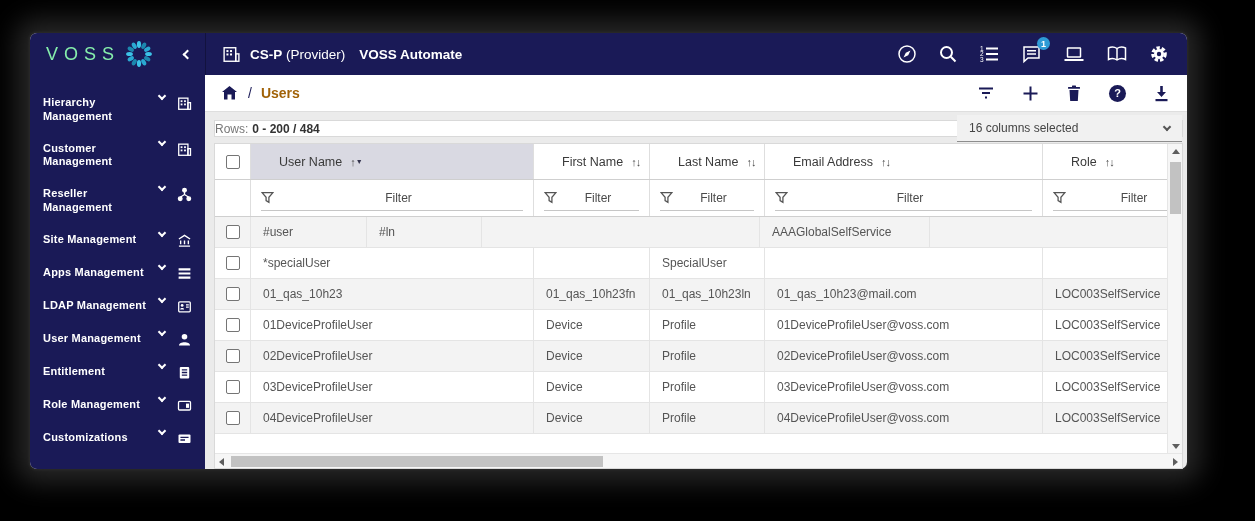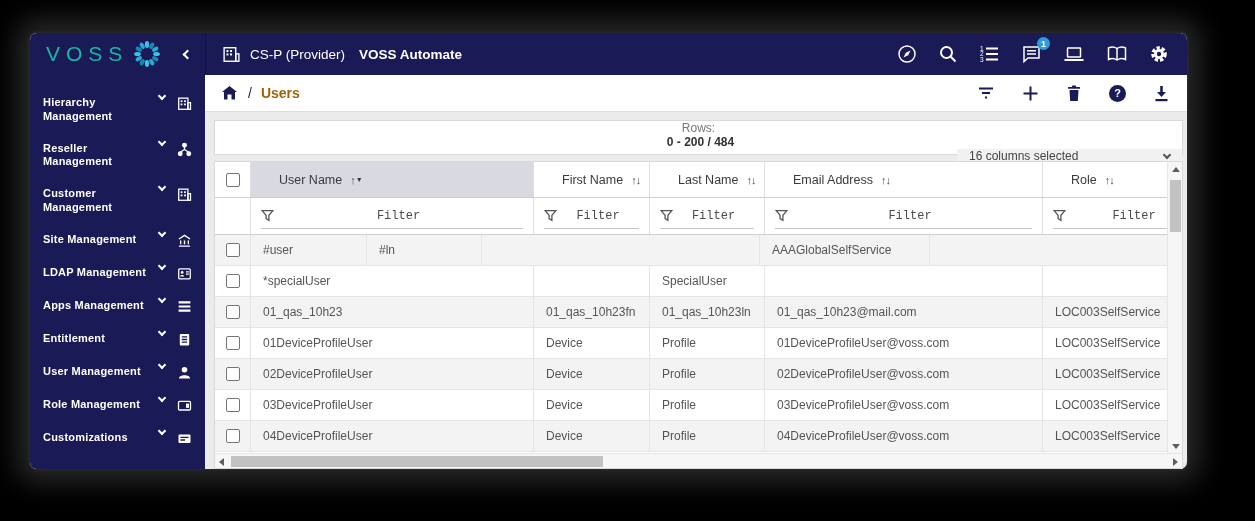--- a/index.html
+++ b/index.html
@@ -6,60 +6,60 @@
   html,body { width:1255px; height:521px; background:#000; overflow:hidden;
               font-family:"Liberation Sans", sans-serif; }
 
   .window { position:absolute; left:30px; top:33px; width:1157px; height:436px;
             border-radius:7px; overflow:hidden; display:flex; background:#ebebeb;
             box-shadow:0 0 26px 14px rgba(45,45,45,.85), 0 0 3px 1px #2a2a2a; }
 
   
   .sidebar { width:175px; background:#1a1a57; flex-shrink:0; display:flex; flex-direction:column; }
   .sidebar-logo { height:42px; display:flex; align-items:center; padding:0 14px 0 16px; flex-shrink:0; }
-  .voss-text { color:#14b8a6; font-size:21px; letter-spacing:6px; font-weight:500; }
+  .voss-text { color:#86efac; font-size:18px; letter-spacing:6px; font-weight:500; }
   .collapse-btn { margin-left:auto; display:flex; align-items:center; cursor:pointer; }
   .chev { display:inline-block; width:6px; height:6px; border-right:2px solid currentColor;
           border-bottom:2px solid currentColor; }
   .chev-left { transform:rotate(135deg); color:#fff; width:7px; height:7px; }
   .chev-down { transform:rotate(45deg); color:#fff; margin-top:-3px; }
   .chev-down-gray { transform:rotate(45deg); color:#555; width:6px; height:6px; margin-top:-3px; }
 
   .nav { padding-top:12px; }
   .nav-item { display:flex; align-items:flex-start; padding:9px 13px 9px 13px; color:#fff; cursor:pointer; }
   .nav-label { width:112px; font-size:11px; font-weight:700; line-height:1.25; letter-spacing:.2px; }
   .nav-chevron { margin-left:auto; margin-right:11px; display:flex; align-items:center; }
   .nav-ico { width:16px; display:flex; justify-content:center; }
 
   
   .main { flex:1; display:flex; flex-direction:column; min-width:0; }
 
   .topbar { height:42px; background:#1a1a57; border-left:1px solid #12123e; display:flex;
             align-items:center; padding:0 18px 0 16px; flex-shrink:0; color:#fff; }
   .tb-title { display:flex; align-items:center; gap:9px; font-size:13.5px; }
-  .tb-bold { font-weight:400; }
+  .tb-bold { font-weight:700; }
   .tb-app { font-weight:700; margin-left:5px; }
   .topbar-icons { margin-left:auto; display:flex; align-items:center; gap:21px; }
   .tb-ic { position:relative; display:flex; align-items:center; cursor:pointer; }
   .badge { position:absolute; top:-7px; right:-8px; min-width:13px; height:13px; border-radius:50%;
            background:#2e9bd6; color:#fff; font-size:9px; font-weight:700; display:flex;
            align-items:center; justify-content:center; }
 
   .breadcrumb-bar { height:37px; background:#fff; border-bottom:1px solid #dedede; display:flex;
                     align-items:center; padding:0 16px 0 15px; flex-shrink:0; }
   .bc-left { display:flex; align-items:center; gap:9px; color:#1a1a57; }
   .bc-sep { font-size:14px; color:#1a1a57; }
   .bc-current { font-size:14px; font-weight:700; color:#a16207; }
   .bc-actions { margin-left:auto; display:flex; align-items:center; gap:25px; }
   .bc-actions .tb-ic { color:#1a1a57; }
 
   .content { flex:1; padding:8px 4px 0 9px; display:flex; flex-direction:column; min-height:0; }
 
-  .rows-bar { background:#fff; border:1px solid #d9d9d9; height:35px; display:flex; align-items:center;
-              padding:0 0; flex-shrink:0;flex-direction:column; }
+  .rows-bar { background:#fff; border:1px solid #d9d9d9; height:17px; display:flex; align-items:center;
+              padding:0 0; flex-shrink:0; }
   .rows-text { font-size:12px; color:#777; }
   .rows-val { font-weight:700; color:#333; margin-left:4px; }
   .columns-select { margin-left:auto; width:225px; height:27px; background:#f1f1f1;
                     border-bottom:1px solid #8d8d8d; display:flex; align-items:center;
                     padding:0 12px; font-size:12px; color:#444; cursor:pointer; }
   .columns-select .chev-down-gray { margin-left:auto; }
 
   .table-panel { margin-top:6px; background:#fff; border:1px solid #d9d9d9; flex:1; position:relative;
                  overflow:hidden; min-height:0; }
   .table-area { position:absolute; left:0; top:0; right:15px; bottom:15px; overflow:hidden; }
@@ -73,21 +73,21 @@
 
   .thead { height:36px; border-bottom:1px solid #cfcfcf; }
   .thead > div { display:flex; align-items:center; border-right:1px solid #dedede; padding-left:28px;
                  font-size:12.5px; color:#3a3a3a; cursor:pointer; }
   .thead .col-check { padding-left:0; }
   .th-selected { background:#d9d9e2; }
   .sort { margin-left:8px; font-size:11px; color:#4a4a4a; letter-spacing:-1px; }
   .sort-mark { font-size:7px; color:#33334d; margin-left:1px; }
 
   .tfilter { height:37px; border-bottom:1px solid #cfcfcf; }
-  .tfilter > div { display:flex; align-items:center; border-right:1px solid #dedede; padding:0 10px;font-family:Liberation Mono, monospace; }
+  .tfilter > div { display:flex; align-items:center; border-right:1px solid #dedede; padding:0 10px; }
   .tfilter .col-check { padding:0; }
   .filter-box { flex:1; height:25px; border-bottom:1px solid #c6c6c6; display:flex; align-items:center;
                 cursor:text; }
   .filter-box svg { flex-shrink:0; }
   .filter-ph { flex:1; text-align:center; font-size:12px; color:#4a4a4a; }
 
   .tdata { height:31px; border-bottom:1px solid #e4e4e4; font-size:12px; color:#555; cursor:pointer; }
   .tdata > div { display:flex; align-items:center; border-right:1px solid #e4e4e4; padding-left:12px;
                  white-space:nowrap; overflow:hidden; }
   .tdata .col-check { padding-left:0; }
@@ -153,114 +153,114 @@
               <rect x="3.4" y="4" width="1.7" height="1.7" fill="#fff" stroke="none"></rect>
               <rect x="6.6" y="4" width="1.7" height="1.7" fill="#fff" stroke="none"></rect>
               <rect x="3.4" y="7" width="1.7" height="1.7" fill="#fff" stroke="none"></rect>
               <rect x="6.6" y="7" width="1.7" height="1.7" fill="#fff" stroke="none"></rect>
               <rect x="10.2" y="6.2" width="2.4" height="6.2"></rect>
           </svg>
         </span>
       </div>
 
       <div class="nav-item">
-        <span class="nav-label">Reseller Management</span>
-        <span class="nav-chevron">
-            <span class="chev chev-down"></span>
-          </span>
-        <span class="nav-ico">
-          <svg width="15" height="15" viewBox="0 0 14 14" stroke="#fff" fill="#fff" stroke-width="1.2">
-            <circle cx="7" cy="3" r="1.7"></circle>
-              <circle cx="3" cy="11" r="1.7"></circle>
-              <circle cx="11" cy="11" r="1.7"></circle>
-            <path d="M7 4.5 V7 M7 7 L3 9.5 M7 7 L11 9.5" fill="none"></path>
-          </svg>
-        </span>
-      </div>
-
-      <div class="nav-item">
         <span class="nav-label">Customer Management</span>
         <span class="nav-chevron">
             <span class="chev chev-down"></span>
           </span>
         <span class="nav-ico">
           <svg width="15" height="15" viewBox="0 0 14 14" stroke="#fff" fill="none" stroke-width="1.2">
             <rect x="1.6" y="2" width="8.6" height="10.4"></rect>
               <rect x="3.4" y="4" width="1.7" height="1.7" fill="#fff" stroke="none"></rect>
               <rect x="6.6" y="4" width="1.7" height="1.7" fill="#fff" stroke="none"></rect>
               <rect x="3.4" y="7" width="1.7" height="1.7" fill="#fff" stroke="none"></rect>
               <rect x="6.6" y="7" width="1.7" height="1.7" fill="#fff" stroke="none"></rect>
               <rect x="10.2" y="6.2" width="2.4" height="6.2"></rect>
           </svg>
         </span>
       </div>
 
       <div class="nav-item">
+        <span class="nav-label">Reseller Management</span>
+        <span class="nav-chevron">
+            <span class="chev chev-down"></span>
+          </span>
+        <span class="nav-ico">
+          <svg width="15" height="15" viewBox="0 0 14 14" stroke="#fff" fill="#fff" stroke-width="1.2">
+            <circle cx="7" cy="3" r="1.7"></circle>
+              <circle cx="3" cy="11" r="1.7"></circle>
+              <circle cx="11" cy="11" r="1.7"></circle>
+            <path d="M7 4.5 V7 M7 7 L3 9.5 M7 7 L11 9.5" fill="none"></path>
+          </svg>
+        </span>
+      </div>
+
+      <div class="nav-item">
         <span class="nav-label">Site Management</span>
         <span class="nav-chevron">
             <span class="chev chev-down"></span>
           </span>
         <span class="nav-ico">
           <svg width="15" height="15" viewBox="0 0 14 14" stroke="#fff" fill="none" stroke-width="1.3">
             <path d="M1.8 5.6 L7 2.2 L12.2 5.6"></path>
               <path d="M3.4 7 V10.6 M7 7 V10.6 M10.6 7 V10.6"></path>
               <path d="M1.8 12.2 H12.2"></path>
+          </svg>
+        </span>
+      </div>
+
+      <div class="nav-item">
+        <span class="nav-label">Apps Management</span>
+        <span class="nav-chevron">
+            <span class="chev chev-down"></span>
+          </span>
+        <span class="nav-ico">
+          <svg width="15" height="15" viewBox="0 0 14 14" stroke="#fff" stroke-width="2">
+            <path d="M1.5 3.2 H12.5 M1.5 7 H12.5 M1.5 10.8 H12.5"></path>
           </svg>
         </span>
       </div>
 
       <div class="nav-item">
         <span class="nav-label">LDAP Management</span>
         <span class="nav-chevron">
             <span class="chev chev-down"></span>
           </span>
         <span class="nav-ico">
           <svg width="15" height="15" viewBox="0 0 14 14" stroke="#fff" fill="none" stroke-width="1.2">
             <rect x="1.6" y="2.6" width="10.8" height="9.4" rx="1"></rect>
               <circle cx="4.8" cy="6" r="1.3" fill="#fff" stroke="none"></circle>
               <path d="M3 9.8 C3 8 6.6 8 6.6 9.8" fill="#fff" stroke="none"></path>
               <path d="M8.4 5.4 H11 M8.4 7.6 H11"></path>
           </svg>
         </span>
       </div>
 
       <div class="nav-item">
-        <span class="nav-label">Apps Management</span>
-        <span class="nav-chevron">
-            <span class="chev chev-down"></span>
-          </span>
-        <span class="nav-ico">
-          <svg width="15" height="15" viewBox="0 0 14 14" stroke="#fff" stroke-width="2">
-            <path d="M1.5 3.2 H12.5 M1.5 7 H12.5 M1.5 10.8 H12.5"></path>
+        <span class="nav-label">User Management</span>
+        <span class="nav-chevron">
+            <span class="chev chev-down"></span>
+          </span>
+        <span class="nav-ico">
+          <svg width="15" height="15" viewBox="0 0 14 14" fill="#fff">
+            <circle cx="7" cy="4.4" r="2.6"></circle>
+              <path d="M1.8 12.6 C1.8 8.4 12.2 8.4 12.2 12.6 Z"></path>
           </svg>
         </span>
       </div>
 
       <div class="nav-item">
         <span class="nav-label">Entitlement</span>
         <span class="nav-chevron">
             <span class="chev chev-down"></span>
           </span>
         <span class="nav-ico">
           <svg width="15" height="15" viewBox="0 0 14 14">
             <rect x="2.6" y="1.8" width="8.8" height="10.8" rx="1" fill="#fff"></rect>
             <path d="M4.5 4.6 H9.5 M4.5 7 H9.5 M4.5 9.4 H9.5" stroke="#1a1a57" stroke-width="1.2"></path>
-          </svg>
-        </span>
-      </div>
-
-      <div class="nav-item">
-        <span class="nav-label">User Management</span>
-        <span class="nav-chevron">
-            <span class="chev chev-down"></span>
-          </span>
-        <span class="nav-ico">
-          <svg width="15" height="15" viewBox="0 0 14 14" fill="#fff">
-            <circle cx="7" cy="4.4" r="2.6"></circle>
-              <path d="M1.8 12.6 C1.8 8.4 12.2 8.4 12.2 12.6 Z"></path>
           </svg>
         </span>
       </div>
 
       <div class="nav-item">
         <span class="nav-label">Role Management</span>
         <span class="nav-chevron">
             <span class="chev chev-down"></span>
           </span>
         <span class="nav-ico">

